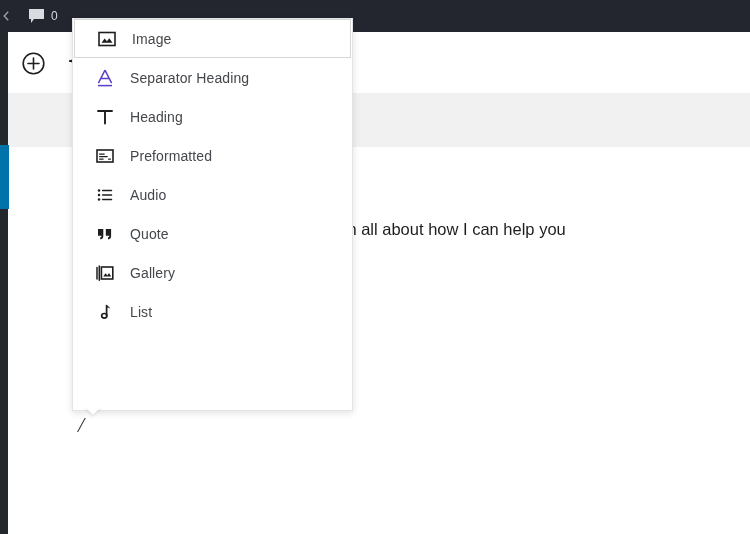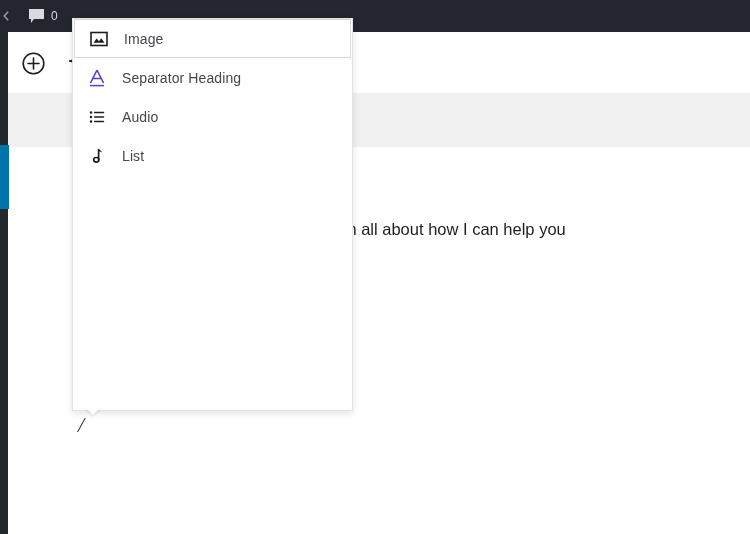--- a/index.html
+++ b/index.html
@@ -164,21 +164,21 @@
     border-right: 9px solid transparent;
     border-top: 9px solid #ffffff;
     filter: drop-shadow(0 2px 1px rgba(0,0,0,0.08));
     z-index: 11;
   }
   .popover-item {
     position: relative;
     display: flex;
     align-items: center;
     height: 39px;
-    padding-left: 12px;
+    padding-left: 20px;
     box-sizing: border-box;
     cursor: pointer;
     background: #ffffff;
   }
   .popover-item.selected {
     border: 1px solid #d7d7d7;
     margin: 0 1px;
     height: 39px;
   }
   .item-icon {
@@ -266,37 +266,74 @@
   <div class="popover-item">
     <span class="item-icon">
       <svg class="icon-svg" width="22" height="22" viewBox="0 0 22 22">
         <path d="M11 3.2 L4.4 16.2 M11 3.2 L17.6 16.2 M7.1 11.6 H14.9" fill="none" stroke="#5b3ec9" stroke-width="1.5"></path>
         <path d="M4 18.6 H18" stroke="#5b3ec9" stroke-width="1.5"></path>
       </svg>
     </span>
     <span class="item-label">Separator Heading</span>
   </div>
 
-
+  <div class="popover-item">
+    <span class="item-icon">
+      <svg class="icon-svg" width="20" height="20" viewBox="0 0 20 20">
+        <path d="M3 4 H17" stroke="#1e1e1e" stroke-width="1.9" stroke-linecap="round"></path>
+        <path d="M10 4 V16.5" stroke="#1e1e1e" stroke-width="1.9" stroke-linecap="round"></path>
+      </svg>
+    </span>
+    <span class="item-label">Heading</span>
+  </div>
+
+  <div class="popover-item">
+    <span class="item-icon">
+      <svg class="icon-svg" width="20" height="20" viewBox="0 0 20 20">
+        <rect x="2" y="4" width="16" height="12" fill="none" stroke="#1e1e1e" stroke-width="1.6"></rect>
+        <path d="M4.6 8.1 H9.2 M4.6 10.6 H12.2 M4.6 13.1 H8.1 M13.6 13.1 H15.4" stroke="#1e1e1e" stroke-width="1.3" stroke-linecap="round"></path>
+      </svg>
+    </span>
+    <span class="item-label">Preformatted</span>
+  </div>
 
   <div class="popover-item">
     <span class="item-icon">
       <svg class="icon-svg" width="20" height="20" viewBox="0 0 20 20">
         <circle cx="4" cy="5.4" r="1.25" fill="#1e1e1e"></circle>
         <circle cx="4" cy="10" r="1.25" fill="#1e1e1e"></circle>
         <circle cx="4" cy="14.6" r="1.25" fill="#1e1e1e"></circle>
         <path d="M7.6 5.4 H16.5 M7.6 10 H16.5 M7.6 14.6 H16.5" stroke="#1e1e1e" stroke-width="1.5" stroke-linecap="round"></path>
       </svg>
     </span>
     <span class="item-label">Audio</span>
   </div>
 
-
-
-
+  <div class="popover-item">
+    <span class="item-icon">
+      <svg class="icon-svg" width="20" height="20" viewBox="0 0 20 20">
+        <path d="M3 5 H8.3 V12.2 Q8.3 15 5.2 15.4 L5.2 13.4 Q6.6 13.1 6.6 11.8 H3 Z" fill="#1e1e1e"></path>
+        <path d="M10.8 5 H16.1 V12.2 Q16.1 15 13 15.4 L13 13.4 Q14.4 13.1 14.4 11.8 H10.8 Z" fill="#1e1e1e"></path>
+      </svg>
+    </span>
+    <span class="item-label">Quote</span>
+  </div>
+
+
+
+  <div class="popover-item">
+    <span class="item-icon">
+      <svg class="icon-svg" width="20" height="20" viewBox="0 0 20 20">
+        <path d="M2 4.5 V16 M4.3 3 V17.3" stroke="#1e1e1e" stroke-width="1.5" stroke-linecap="round"></path>
+        <rect x="6.4" y="4" width="11.4" height="12" fill="none" stroke="#1e1e1e" stroke-width="1.6"></rect>
+        <path d="M8.2 13.6 L10.6 10.3 L12.4 12.4 L14 10.1 L16.2 13.6 Z" fill="#1e1e1e"></path>
+      </svg>
+    </span>
+    <span class="item-label">Gallery</span>
+  </div>
 
   <div class="popover-item">
     <span class="item-icon">
       <svg class="icon-svg" width="20" height="20" viewBox="0 0 20 20">
         <path d="M11.6 3.6 V13.2" stroke="#1e1e1e" stroke-width="1.7" stroke-linecap="round"></path>
         <path d="M11.6 3.6 Q14.8 4.3 15.3 6.7 Q13.6 5.3 11.6 5.6 Z" fill="#1e1e1e"></path>
         <ellipse cx="9.3" cy="13.8" rx="2.6" ry="2.3" fill="none" stroke="#1e1e1e" stroke-width="1.7"></ellipse>
       </svg>
     </span>
     <span class="item-label">List</span>

